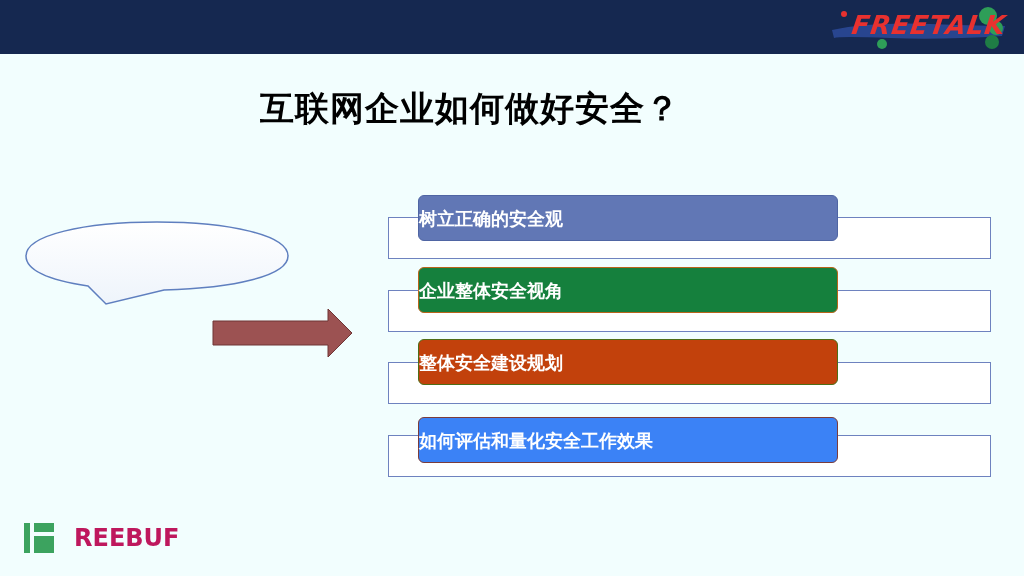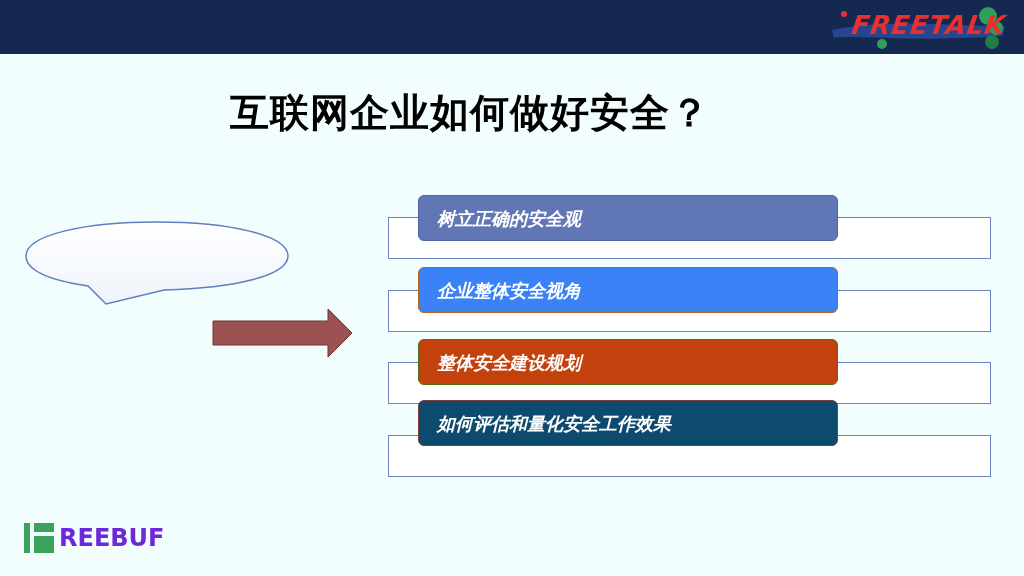--- a/index.html
+++ b/index.html
@@ -16,46 +16,46 @@
     position: absolute; right: 14px; top: 4px; width: 180px; height: 46px;
   }
   .freetalk-text {
     position: absolute; left: 22px; top: 6px;
     font-family: "DejaVu Sans", sans-serif; font-weight: bold; font-style: italic;
     font-size: 26px; color: #e8312f; letter-spacing: 1px;
     transform: skewX(-8deg);
   }
   .title {
     position: absolute; left: 0; width: 940px; top: 86px; text-align: center;
-    font-size: 39px; font-weight: bold; color: #000; letter-spacing: 1px;
+    font-size: 34px; font-weight: bold; color: #000; letter-spacing: 1px;
   }
   .bubble {
     position: absolute; left: 24px; top: 220px; width: 266px; height: 86px;
   }
   .bubble-text {
     position: absolute; left: 66px; top: 231px; width: 200px;
     font-size: 17px; font-weight: bold; color: #000; line-height: 24px;
   }
   .arrow { position: absolute; left: 212px; top: 308px; }
   .frame {
     position: absolute; left: 388px; width: 601px; height: 40px;
     border: 1px solid #6e82bf; background: #ffffff;
   }
   .pill {
     position: absolute; left: 418px; width: 420px; height: 46px;
     border-radius: 6px; color: #fff; font-weight: bold; font-size: 18px;
-    line-height: 46px; padding-left: 18px; box-sizing: border-box; font-style: italic;
+    line-height: 46px; box-sizing: border-box;
   }
   .freebuf {
     position: absolute; left: 24px; top: 523px; height: 30px;
     display: flex; align-items: center;
   }
   .fb-text {
     font-family: "DejaVu Sans", sans-serif; font-weight: bold; font-size: 24px;
-    color: #6d28d9; letter-spacing: 0px; margin-left: 3px;
+    color: #be185d; letter-spacing: 0px; margin-left: 18px;
   }
 </style>
 </head>
 <body>
 
 <div class="topbar">
   <div class="freetalk">
     <svg width="180" height="46" viewBox="0 0 180 46">
       <path d="M2 26 Q40 18 100 20 T175 22 L172 32 Q110 36 60 34 T4 34 Z" fill="#2b4a9a" opacity="0.85"></path>
       <circle cx="158" cy="12" r="9" fill="#2e9e58"></circle>
@@ -85,23 +85,23 @@
 <svg class="arrow" width="142" height="52" viewBox="0 0 142 52">
   <path d="M1 13 L116 13 L116 1 L140 25 L116 49 L116 37 L1 37 Z" fill="#9c5252" stroke="#6e3535" stroke-width="1"></path>
 </svg>
 
 <div class="frame" style="top:217px"></div>
 <div class="frame" style="top:290px"></div>
 <div class="frame" style="top:362px"></div>
 <div class="frame" style="top:435px"></div>
 
 <div class="pill" style="top:195px; background:#6177b5; border:1px solid #4f65a3;">树立正确的安全观</div>
-<div class="pill" style="top:267px; background:#3b82f6; border:1px solid #b8651a;">企业整体安全视角</div>
+<div class="pill" style="top:267px; background:#15803d; border:1px solid #b8651a;">企业整体安全视角</div>
 <div class="pill" style="top:339px; background:#c2410c; border:1px solid #4e6d16;">整体安全建设规划</div>
-<div class="pill" style="top:400px; background:#0c4a6e; border:1px solid #7a3c3c;">如何评估和量化安全工作效果</div>
+<div class="pill" style="top:417px; background:#3b82f6; border:1px solid #7a3c3c;">如何评估和量化安全工作效果</div>
 
 <div class="freebuf">
   <svg width="32" height="30" viewBox="0 0 32 30">
     <rect x="0" y="0" width="6" height="30" fill="#3ca35f"></rect>
     <rect x="10" y="0" width="20" height="9" fill="#3ca35f"></rect>
     <rect x="10" y="13" width="20" height="17" fill="#3ca35f"></rect>
   </svg>
   <span class="fb-text">REEBUF</span>
 </div>
 

